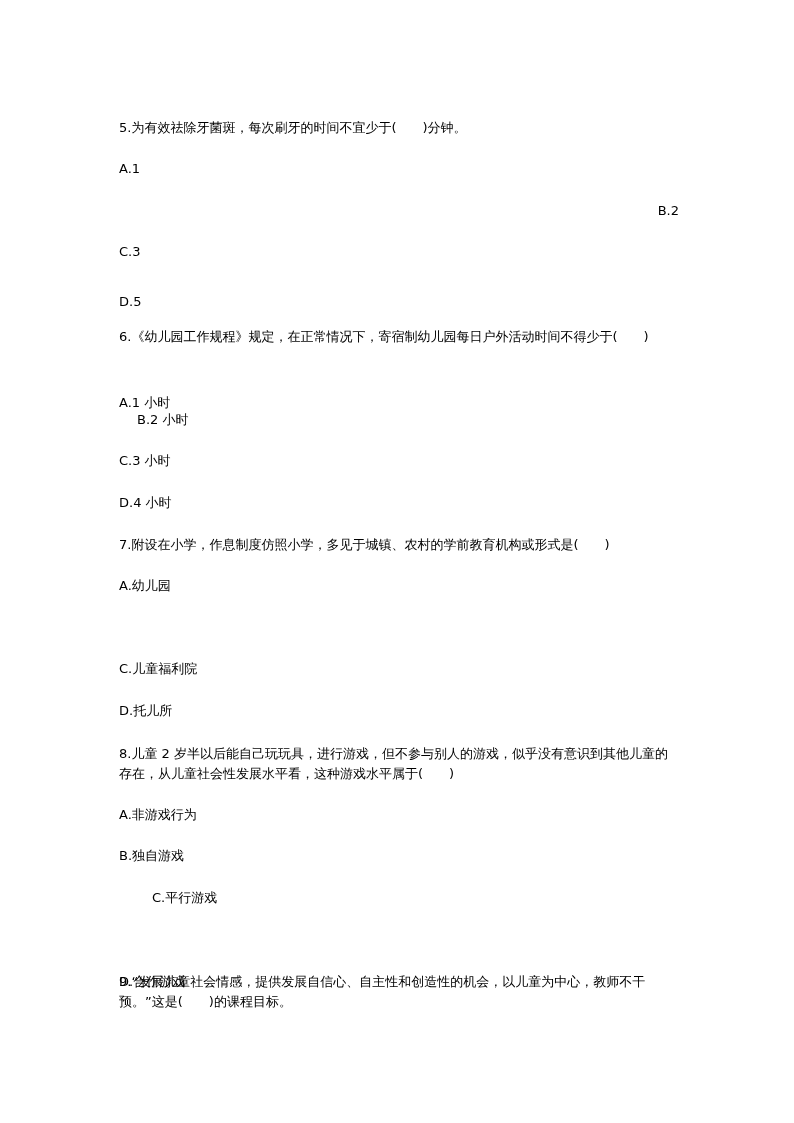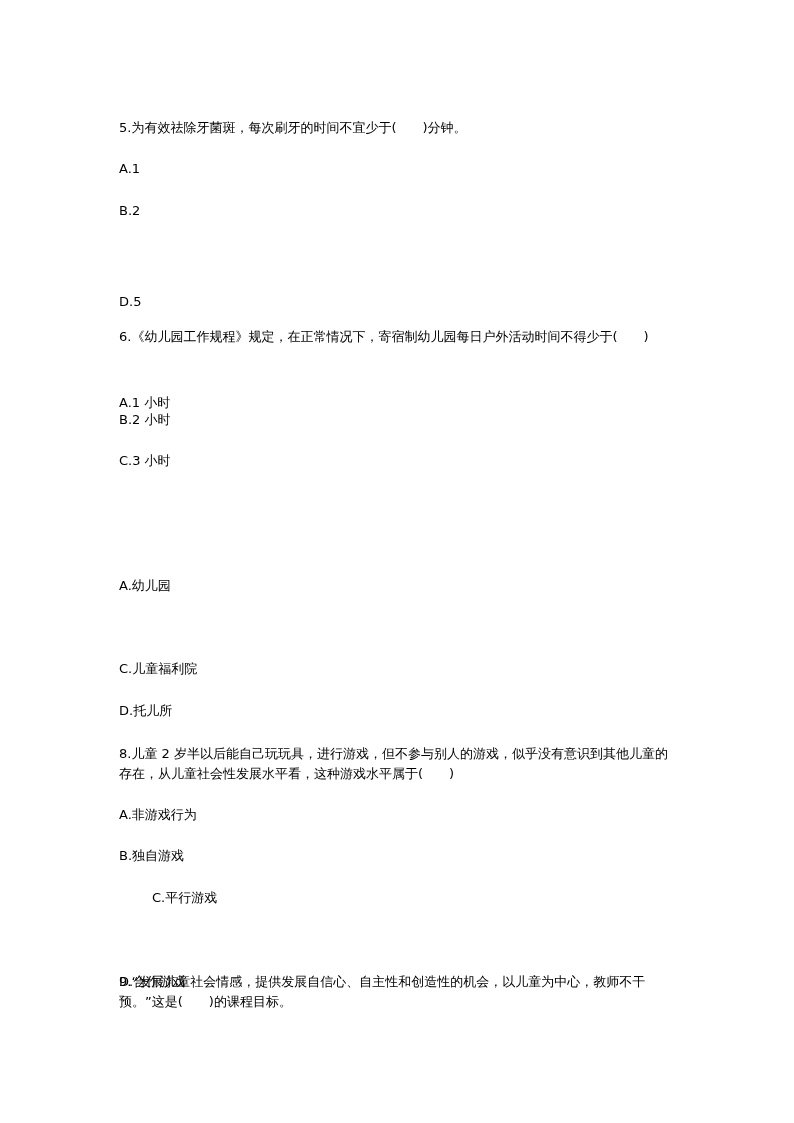--- a/index.html
+++ b/index.html
@@ -11,28 +11,31 @@
   .q { }
   .opt { }
 </style>
 </head>
 <body>
 
 <div class="page">
 
   <div class="line q" style="top:118px;">5.为有效祛除牙菌斑，每次刷牙的时间不宜少于(　　)分钟。</div>
   <div class="line opt" style="top:159px;">A.1</div>
-  <div class="line opt" style="top:201px;">B.2</div>
+  <div class="line opt" style="top:201px;text-align:right;">B.2</div>
+  <div class="line opt" style="top:242px;">C.3</div>
   <div class="line opt" style="top:284px;margin-top:8px;">D.5</div>
 
   <div class="line q" style="top:327px; width:580px;">6.《幼儿园工作规程》规定，在正常情况下，寄宿制幼儿园每日户外活动时间不得少于(　　)</div>
   <div class="line opt" style="top:368px;margin-top:25px;">A.1 小时</div>
-  <div class="line opt" style="top:410px;">B.2 小时</div>
+  <div class="line opt" style="top:410px;margin-left:18px;">B.2 小时</div>
   <div class="line opt" style="top:451px;">C.3 小时</div>
+  <div class="line opt" style="top:493px;">D.4 小时</div>
 
+  <div class="line q" style="top:535px;">7.附设在小学，作息制度仿照小学，多见于城镇、农村的学前教育机构或形式是(　　)</div>
   <div class="line opt" style="top:576px;">A.幼儿园</div>
   <div class="line opt" style="top:659px;">C.儿童福利院</div>
   <div class="line opt" style="top:701px;">D.托儿所</div>
 
   <div class="line q" style="top:744px; width:560px;">8.儿童 2 岁半以后能自己玩玩具，进行游戏，但不参与别人的游戏，似乎没有意识到其他儿童的存在，从儿童社会性发展水平看，这种游戏水平属于(　　)</div>
   <div class="line opt" style="top:805px;">A.非游戏行为</div>
   <div class="line opt" style="top:846px;">B.独自游戏</div>
   <div class="line opt" style="top:888px;margin-left:33px;">C.平行游戏</div>
   <div class="line opt" style="top:930px;margin-top:42px;">D.合作游戏</div>
 

